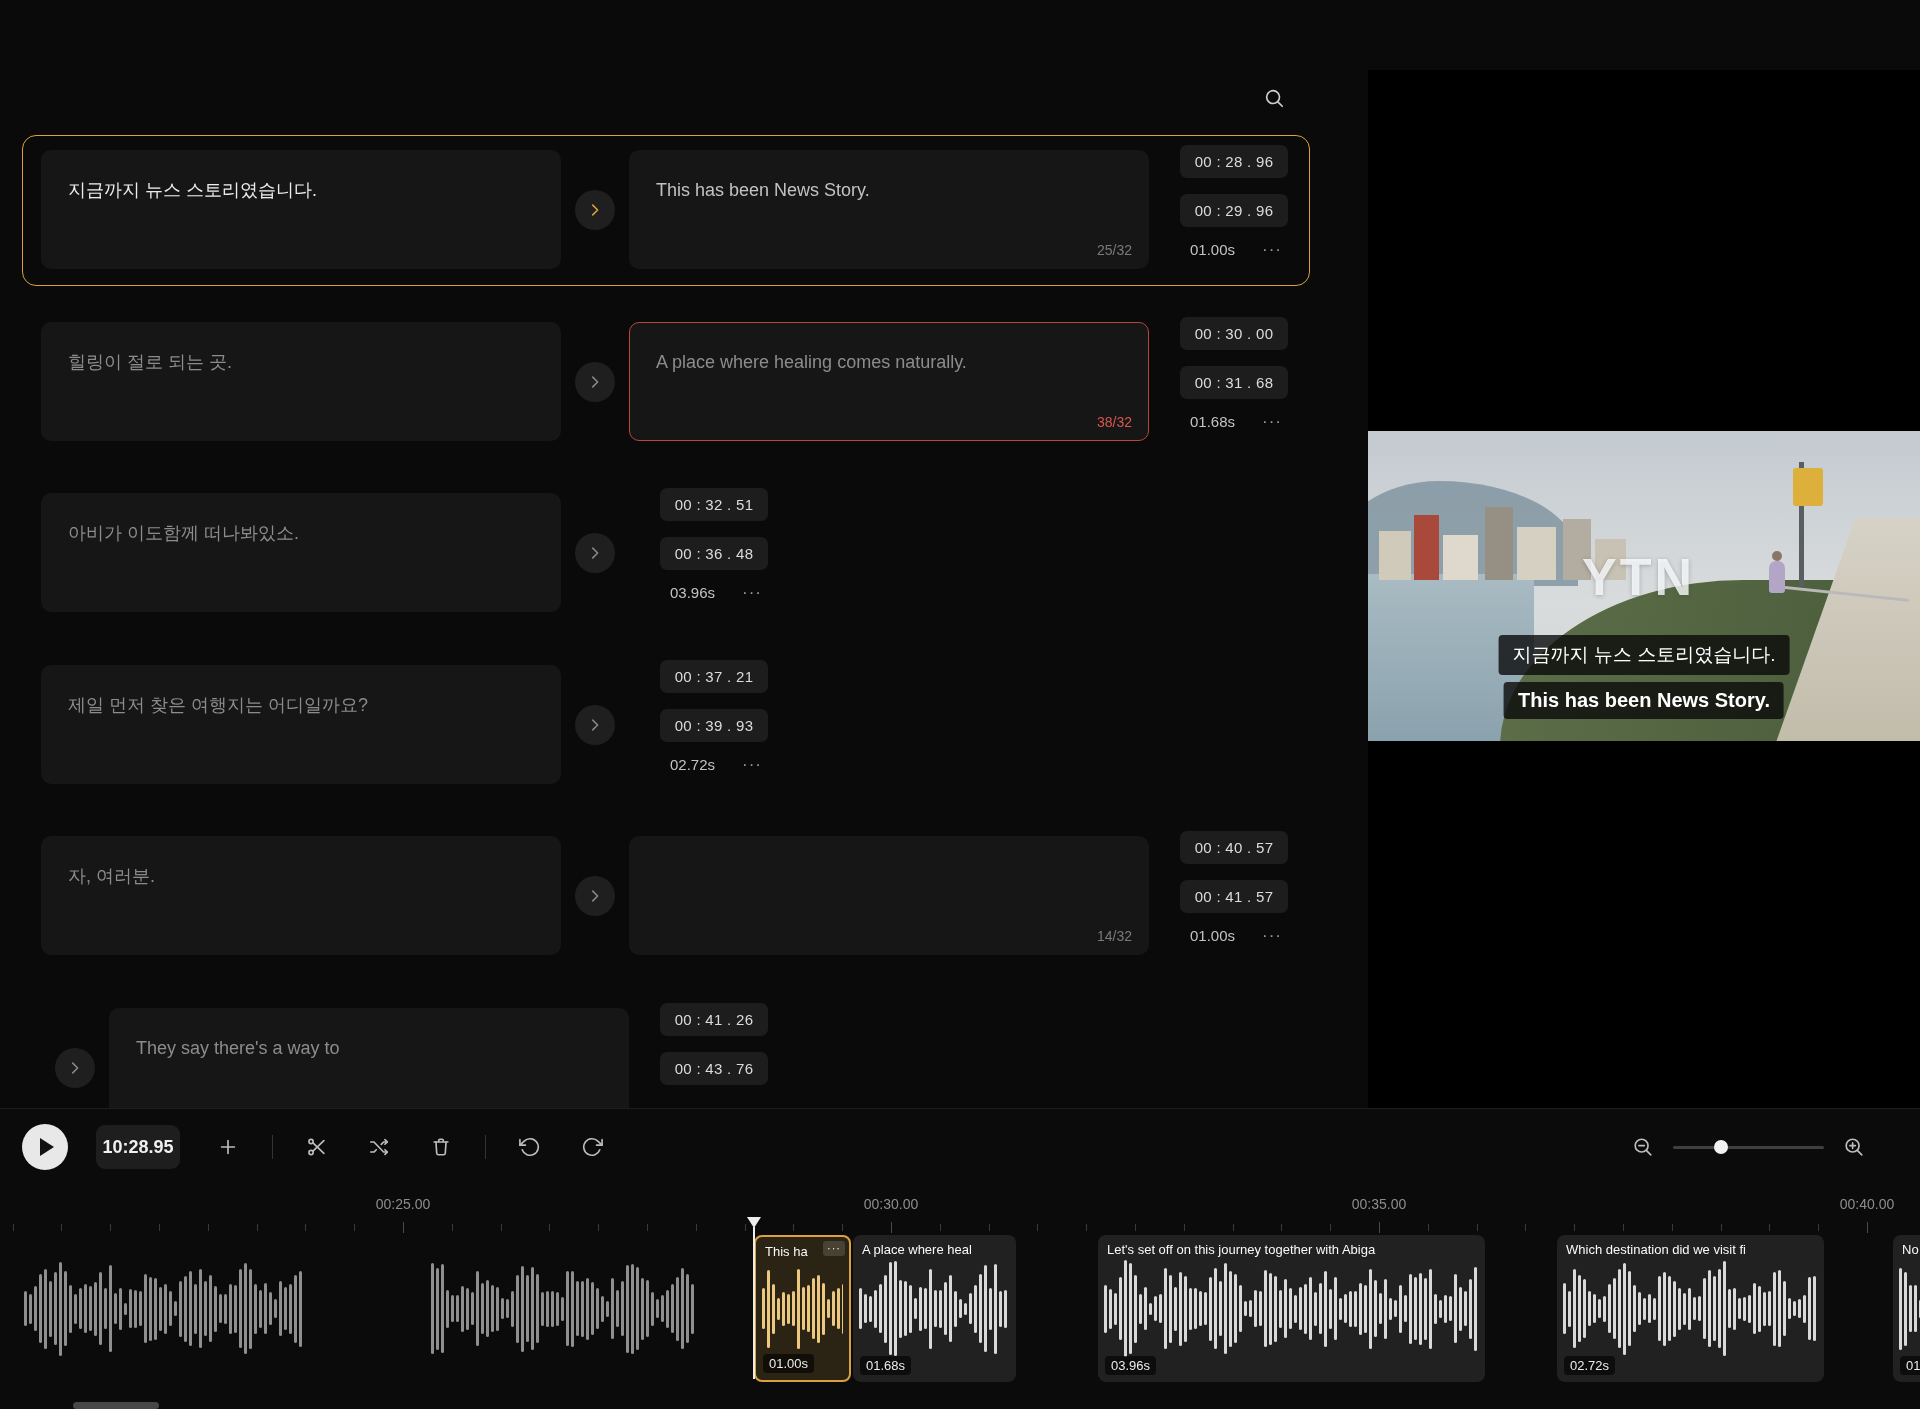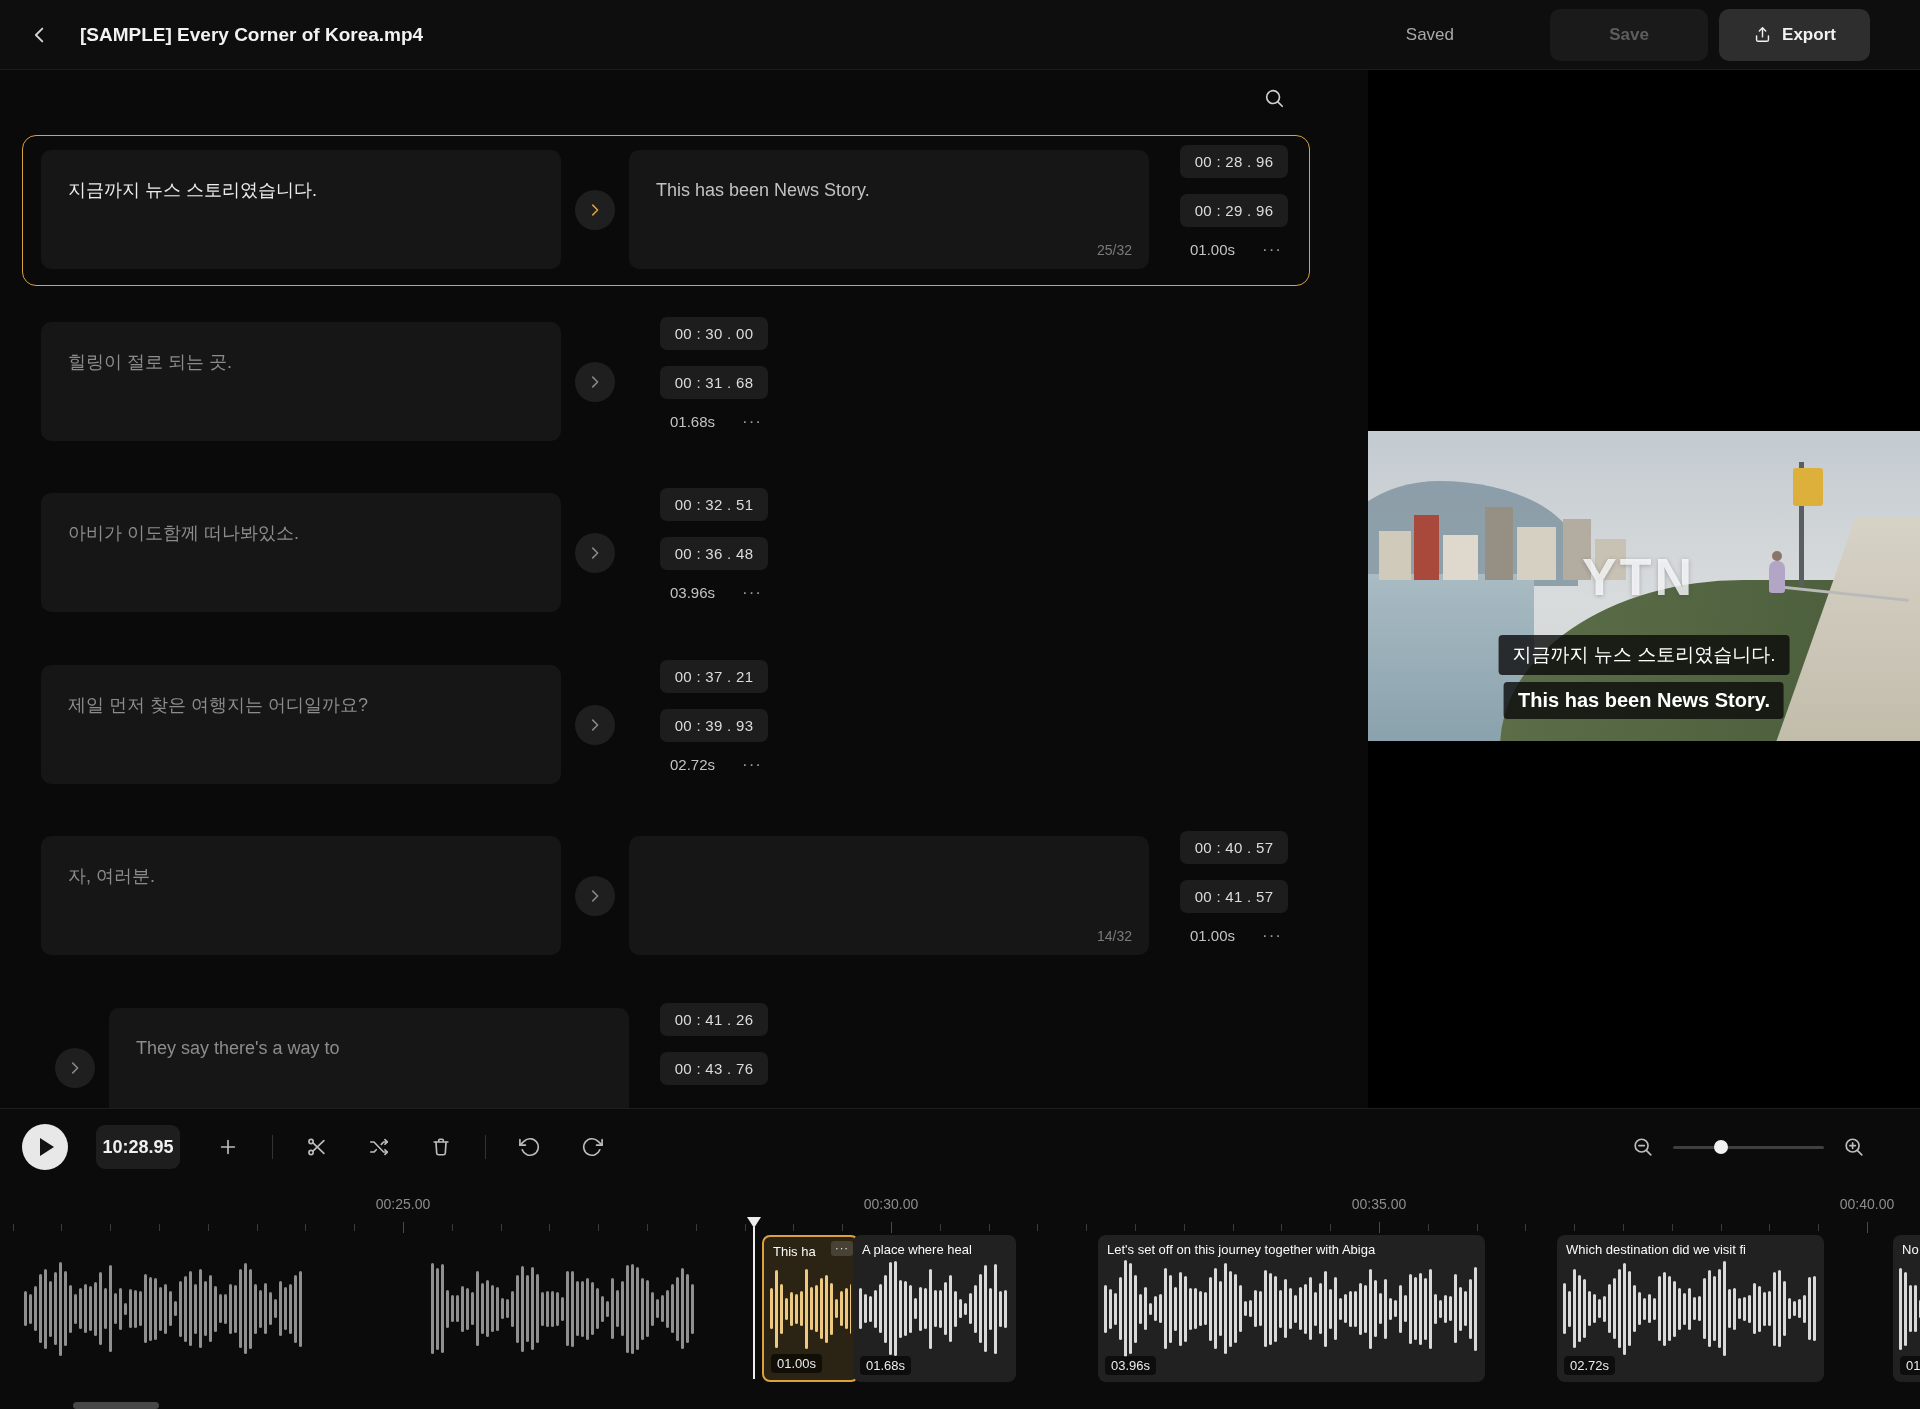--- a/index.html
+++ b/index.html
@@ -128,40 +128,20 @@
 
   .hscrollbar { position:absolute; bottom:0; left:73px; width:86px; height:7px; border-radius:4px; background:#474747; cursor:pointer; }
 
   svg.ic { display:block; }
 </style>
 </head>
 <body>
 
 <div class="app">
 
-  <header class="topbar">
-    <button class="icon-btn back-btn">
-      <svg class="ic" width="22" height="22" viewBox="0 0 24 24" fill="none" stroke="currentColor" stroke-width="2" stroke-linecap="round" stroke-linejoin="round">
-          <path d="M14.5 5 7.5 12l7 7"></path>
-        </svg>
-    </button>
-    <h1 class="title">[SAMPLE] Every Corner of Korea.mp4</h1>
-    <div class="topbar-right">
-      <span class="saved">Saved</span>
-      <button class="btn save">Save</button>
-      <button class="btn export">
-        <svg class="ic" width="19" height="19" viewBox="0 0 24 24" fill="none" stroke="currentColor" stroke-width="1.8" stroke-linecap="round" stroke-linejoin="round">
-            <path d="M12 15V4"></path>
-            <path d="M8 7.5 12 3.5l4 4"></path>
-            <path d="M4.5 14v4.5a2 2 0 0 0 2 2h11a2 2 0 0 0 2-2V14"></path>
-          </svg>
-        <span>Export</span>
-      </button>
-    </div>
-  </header>
 
   <section class="list-panel">
     <button class="icon-btn search-btn">
       <svg class="ic" width="22" height="22" viewBox="0 0 24 24" fill="none" stroke="currentColor" stroke-width="1.8" stroke-linecap="round">
           <circle cx="11" cy="11" r="7"></circle>
           <line x1="21" y1="21" x2="16.2" y2="16.2"></line>
         </svg>
     </button>
     <div class="subtitle-list">
         <div class="srow selected" style="top: 65px;">
@@ -194,20 +174,24 @@
     <div class="row-inner">
       <div class="card source">
         <div class="card-text">힐링이 절로 되는 곳.</div>
       </div>
       <div class="arrow-wrap">
         <button class="arrow-btn">
           <svg class="ic" width="18" height="18" viewBox="0 0 24 24" fill="none" stroke="currentColor" stroke-width="2" stroke-linecap="round" stroke-linejoin="round">
                   <path d="M9 5.5 15.5 12 9 18.5"></path>
                 </svg>
         </button>
+      </div>
+      <div class="card target">
+        <div class="card-text">A place where healing comes naturally.</div>
+        <div class="char-count">38/32</div>
       </div>
       <div class="time-col">
         <div class="time-box">00 : 30 . 00</div>
         <div class="time-box">00 : 31 . 68</div>
         <div class="dur-row">
           <span class="dur">01.68s</span>
           <button class="more-btn">···</button>
         </div>
       </div>
     </div>
@@ -558,21 +542,21 @@
           <div class="wbar" style="height: 34px;"></div>
           <div class="wbar" style="height: 19px;"></div>
           <div class="wbar" style="height: 27px;"></div>
           <div class="wbar" style="height: 38px;"></div>
           <div class="wbar" style="height: 49px;"></div>
           <div class="wbar" style="height: 64px;"></div>
           <div class="wbar" style="height: 81px;"></div>
           <div class="wbar" style="height: 69px;"></div>
           <div class="wbar" style="height: 50px;"></div>
         </div>
-        <div class="clip selected" style="left: 754px; width: 97px; margin-left: 8px;">
+        <div class="clip selected" style="left: 754px; width: 97px;">
     <div class="clip-wave">
             <div class="wbar" style="height: 41px;"></div>
             <div class="wbar" style="height: 78px;"></div>
             <div class="wbar" style="height: 50px;"></div>
             <div class="wbar" style="height: 22px;"></div>
             <div class="wbar" style="height: 34px;"></div>
             <div class="wbar" style="height: 30px;"></div>
             <div class="wbar" style="height: 35px;"></div>
             <div class="wbar" style="height: 80px;"></div>
             <div class="wbar" style="height: 43px;"></div>

